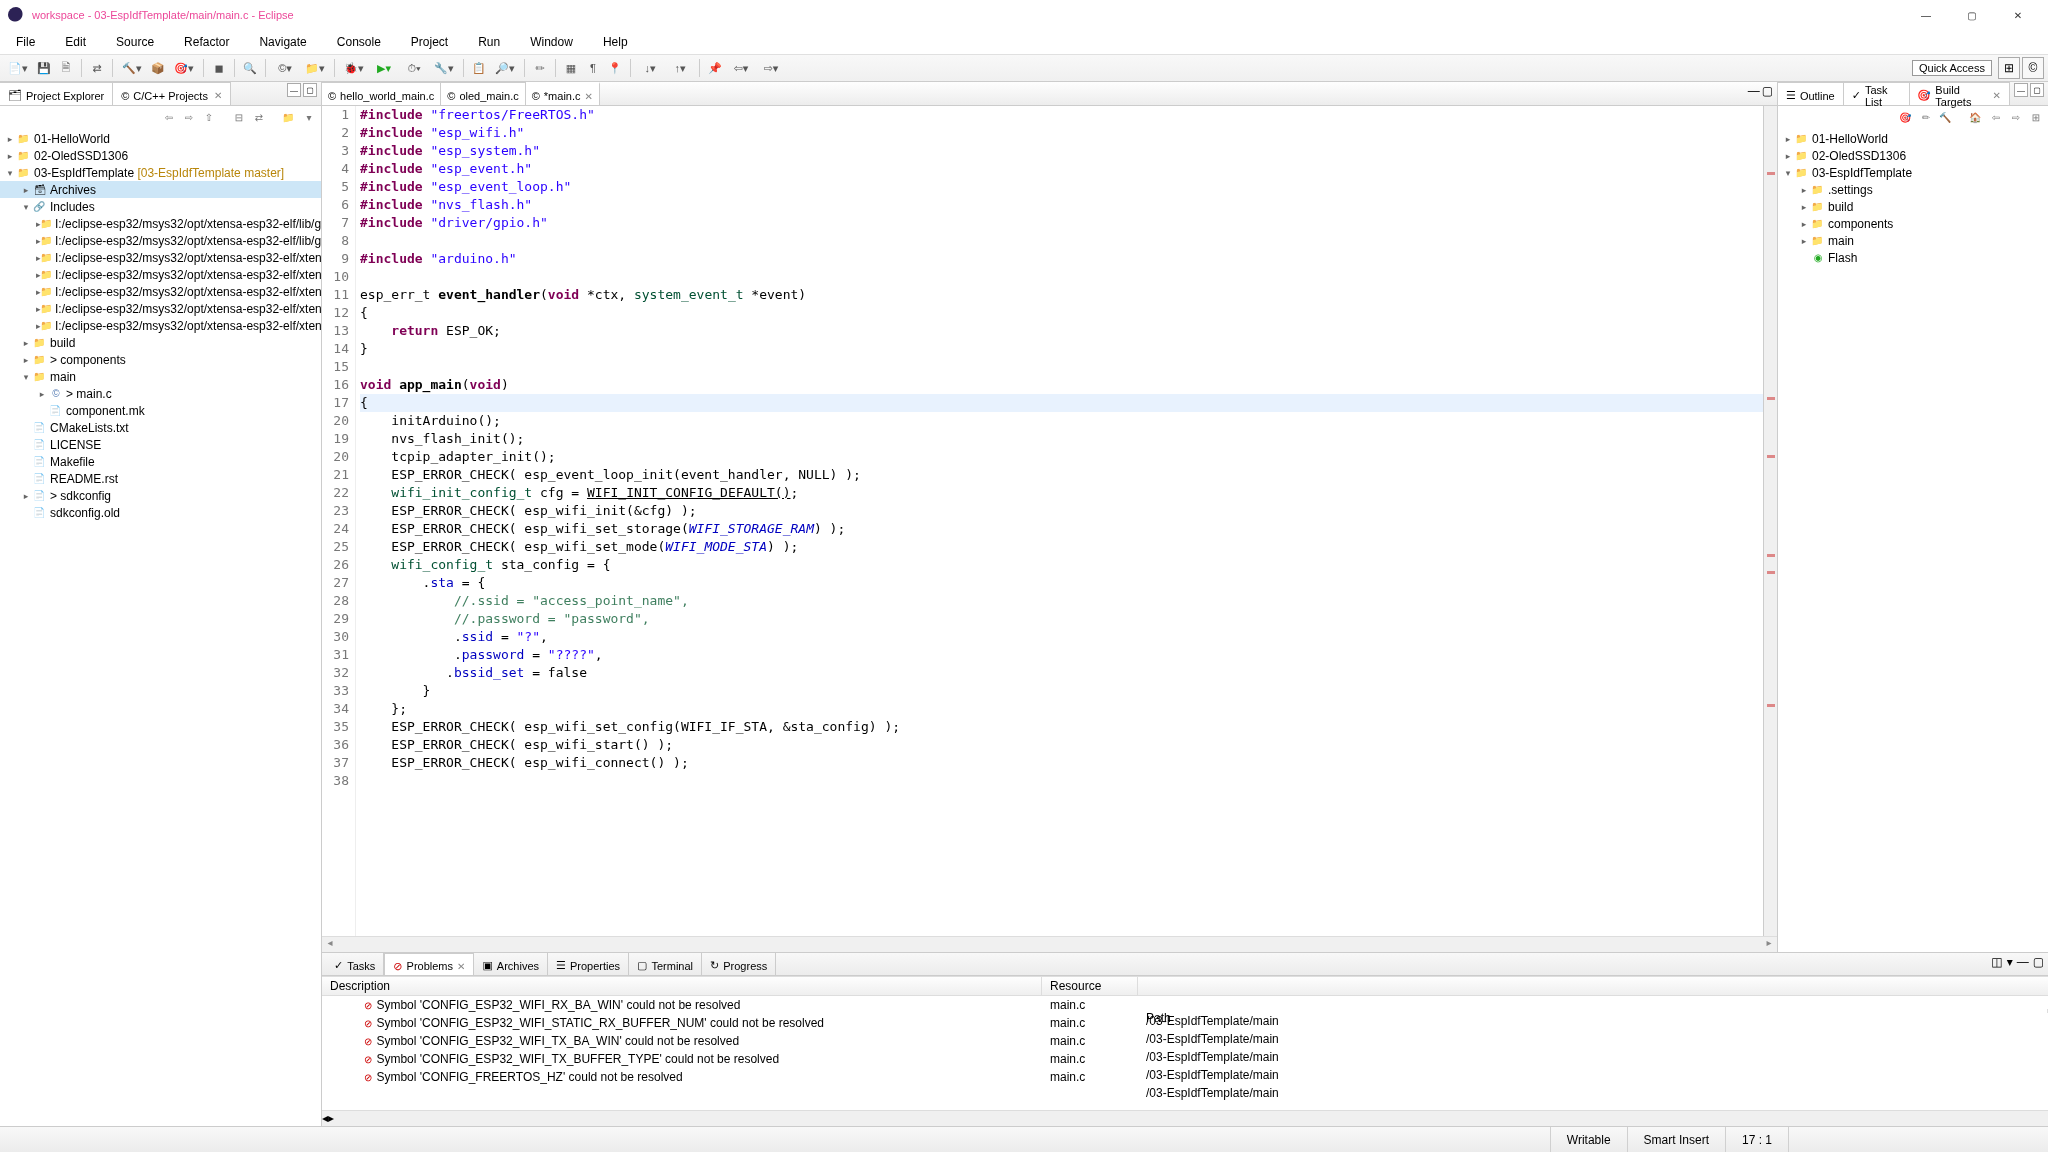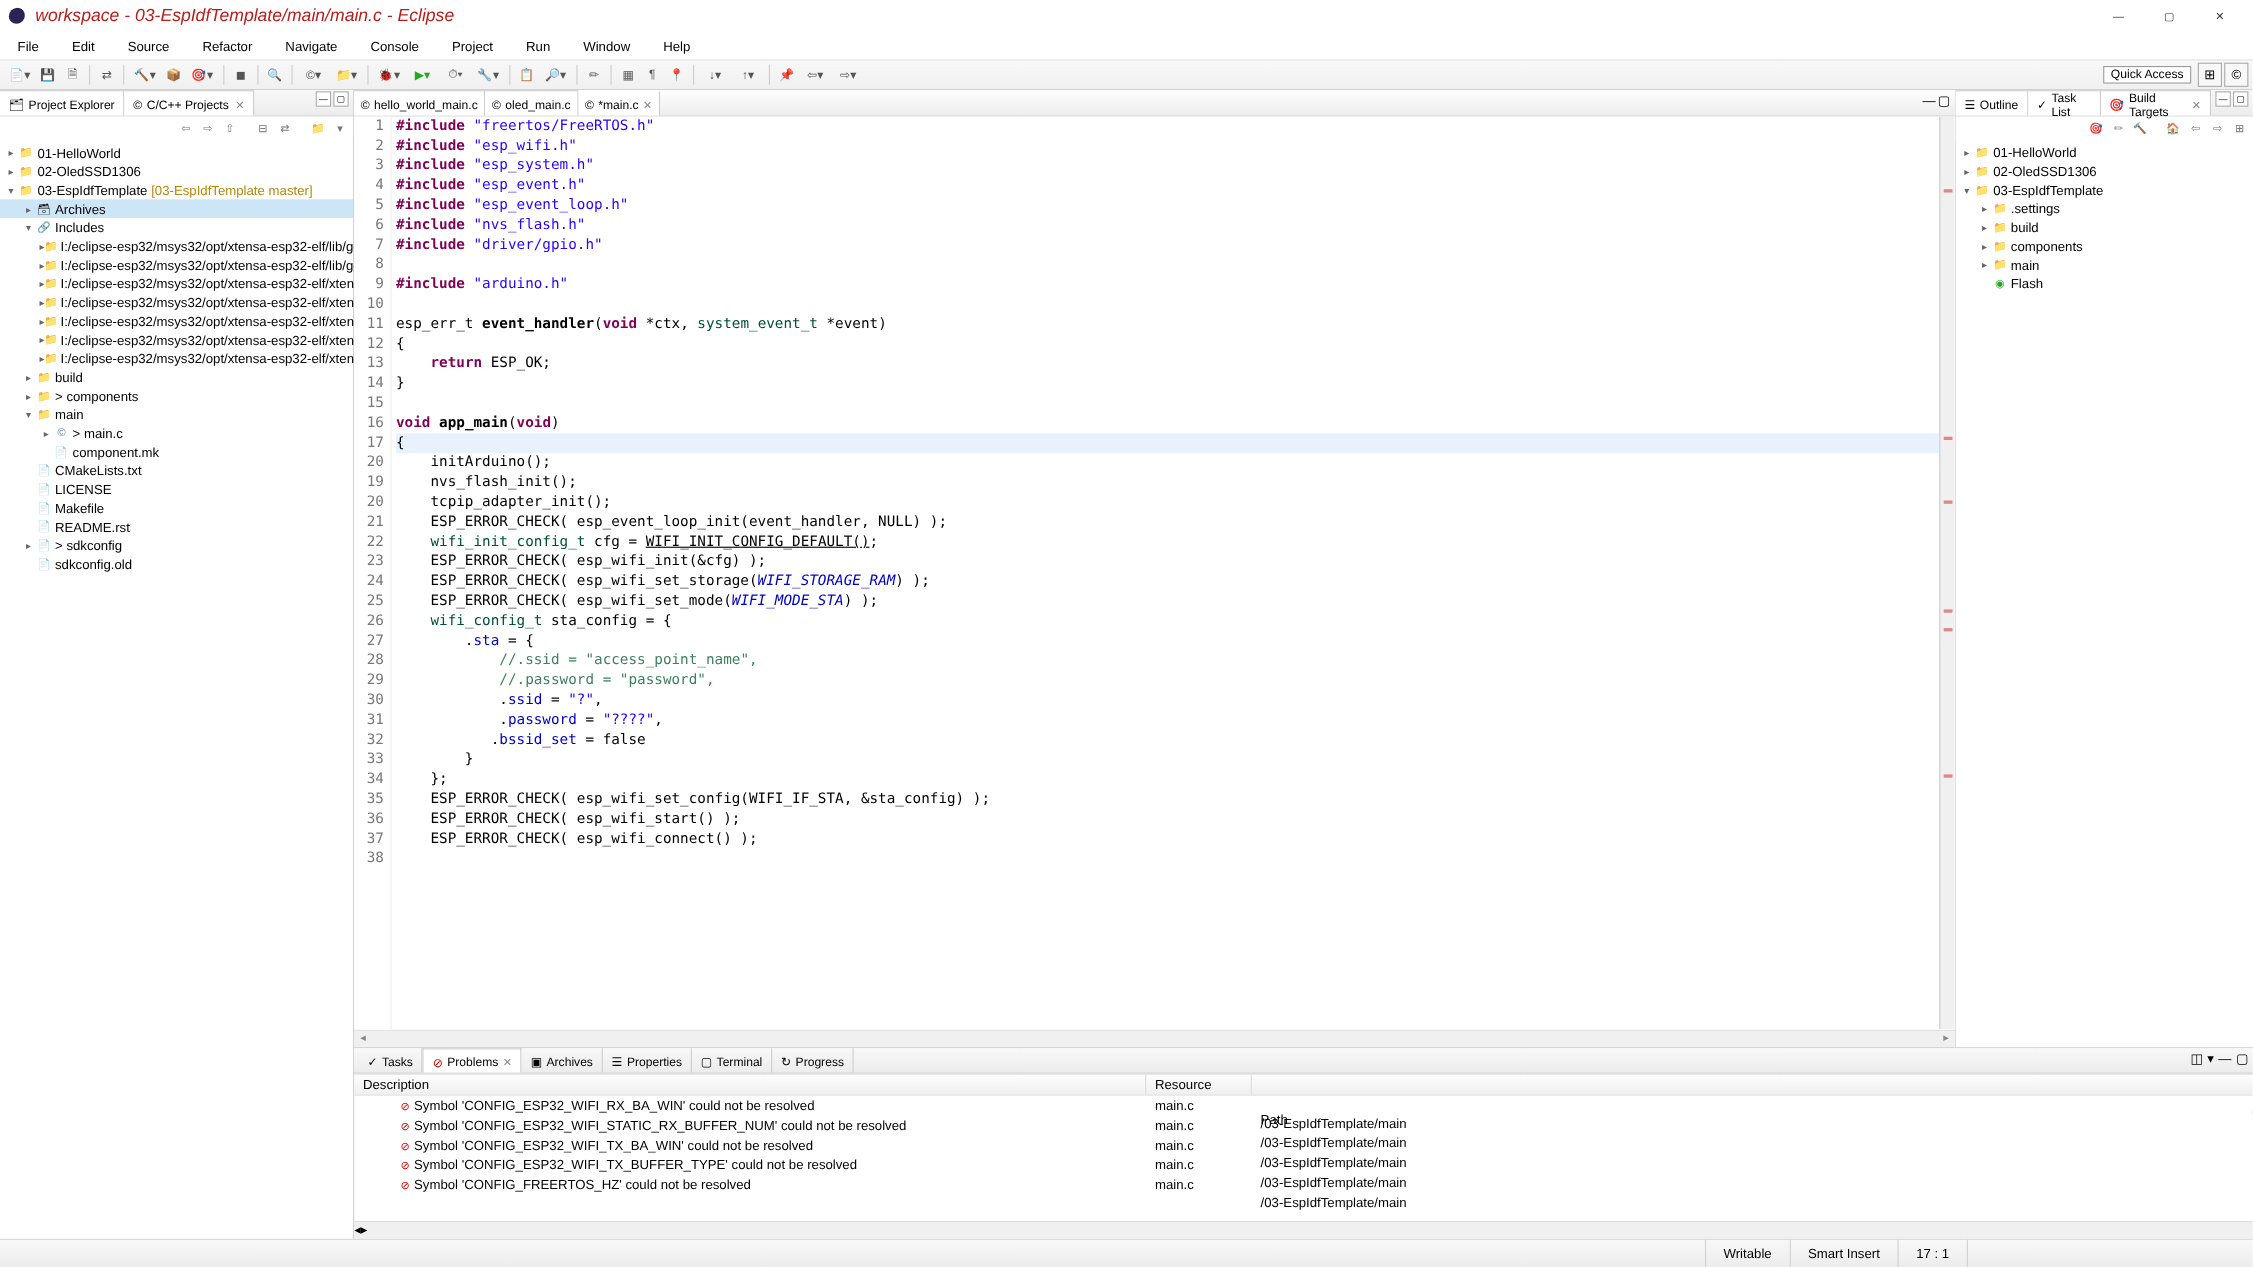--- a/index.html
+++ b/index.html
@@ -1,19 +1,19 @@
 <!DOCTYPE html>
 <html><head>
 <meta charset="utf-8">
 <style>
 * { box-sizing: border-box; margin: 0; padding: 0; }
 body { font-family: "Segoe UI", Tahoma, sans-serif; font-size: 12px; background: #fff; overflow: hidden; width: 2048px; height: 1152px; }
 .titlebar { height: 30px; background: #fff; display: flex; align-items: center; padding: 0 8px; border-bottom: 0; }
 .titlebar .icon { width: 16px; height: 16px; margin-right: 8px; background: radial-gradient(circle at 7px 7px, #2c2255 0 7px, transparent 8px); border-radius: 50%; }
-.titlebar .title { flex: 1; font-size: 16px; color: #b91c1c; font-style: italic; }
+.titlebar .title { flex: 1; font-size: 11px; color: #ec4899; }
 .titlebar .win-controls { display: flex; gap: 18px; margin-right: 8px; }
 .titlebar .win-btn { width: 28px; height: 20px; display: flex; align-items: center; justify-content: center; font-size: 10px; color: #333; }
 .menubar { height: 24px; display: flex; align-items: center; padding: 0 8px; gap: 14px; }
 .menubar .item { padding: 2px 8px; font-size: 12px; color: #000; }
 .toolbar { height: 28px; background: linear-gradient(#f8f8f8,#f0f0f0); border-top: 1px solid #e0e0e0; border-bottom: 1px solid #ccc; display: flex; align-items: center; padding: 0 4px; gap: 2px; }
 .tbtn { width: 20px; height: 20px; display: flex; align-items: center; justify-content: center; font-size: 11px; color: #555; border: 1px solid transparent; border-radius: 2px; }
 .tbtn.d { width: 28px; }
 .tsep { width: 1px; height: 18px; background: #ccc; margin: 0 3px; }
 .quick-access { margin-left: auto; border: 1px solid #999; padding: 1px 6px; font-size: 11px; background: #fff; }
 .persp { display: flex; gap: 2px; margin-left: 4px; }

